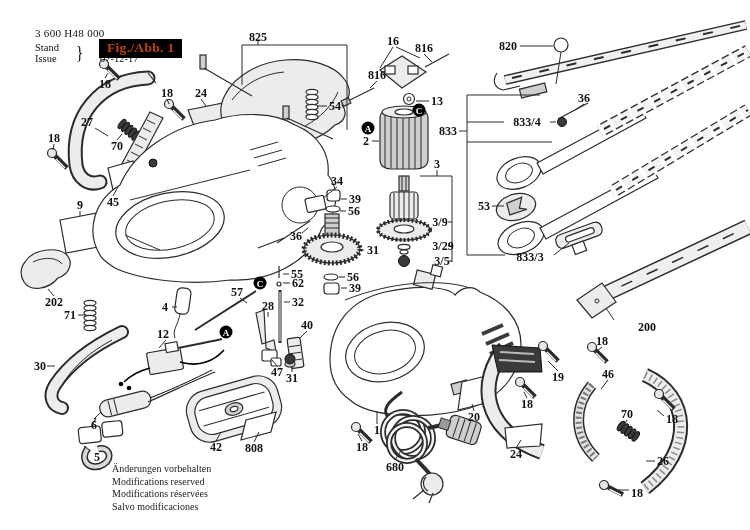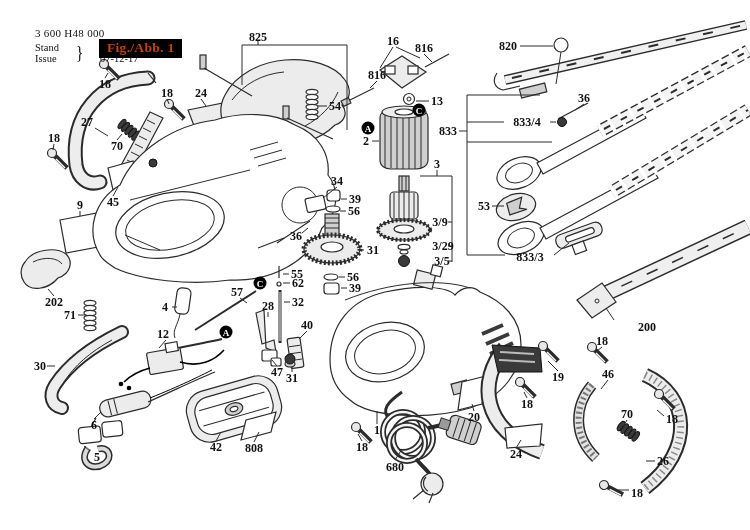--- a/index.html
+++ b/index.html
@@ -427,14 +427,20 @@
       <div class="callout" style="left: 165px; top: 307px;">4</div>
       <div class="callout" style="left: 163px; top: 334px;">12</div>
       <div class="callout" style="left: 216px; top: 447px;">42</div>
       <div class="callout" style="left: 254px; top: 448px;">808</div>
       <div class="refpoint" style="left: 368px; top: 128px;">A</div>
       <div class="refpoint" style="left: 419px; top: 110px;">C</div>
       <div class="refpoint" style="left: 260px; top: 283px;">C</div>
       <div class="refpoint" style="left: 226px; top: 332px;">A</div>
     </div>
 
+  <div id="footer">
+    <div>Änderungen vorbehalten</div>
+    <div>Modifications reserved</div>
+    <div>Modifications réservées</div>
+    <div>Salvo modificaciones</div>
+  </div>
 
 </div>
 
 </body></html>

